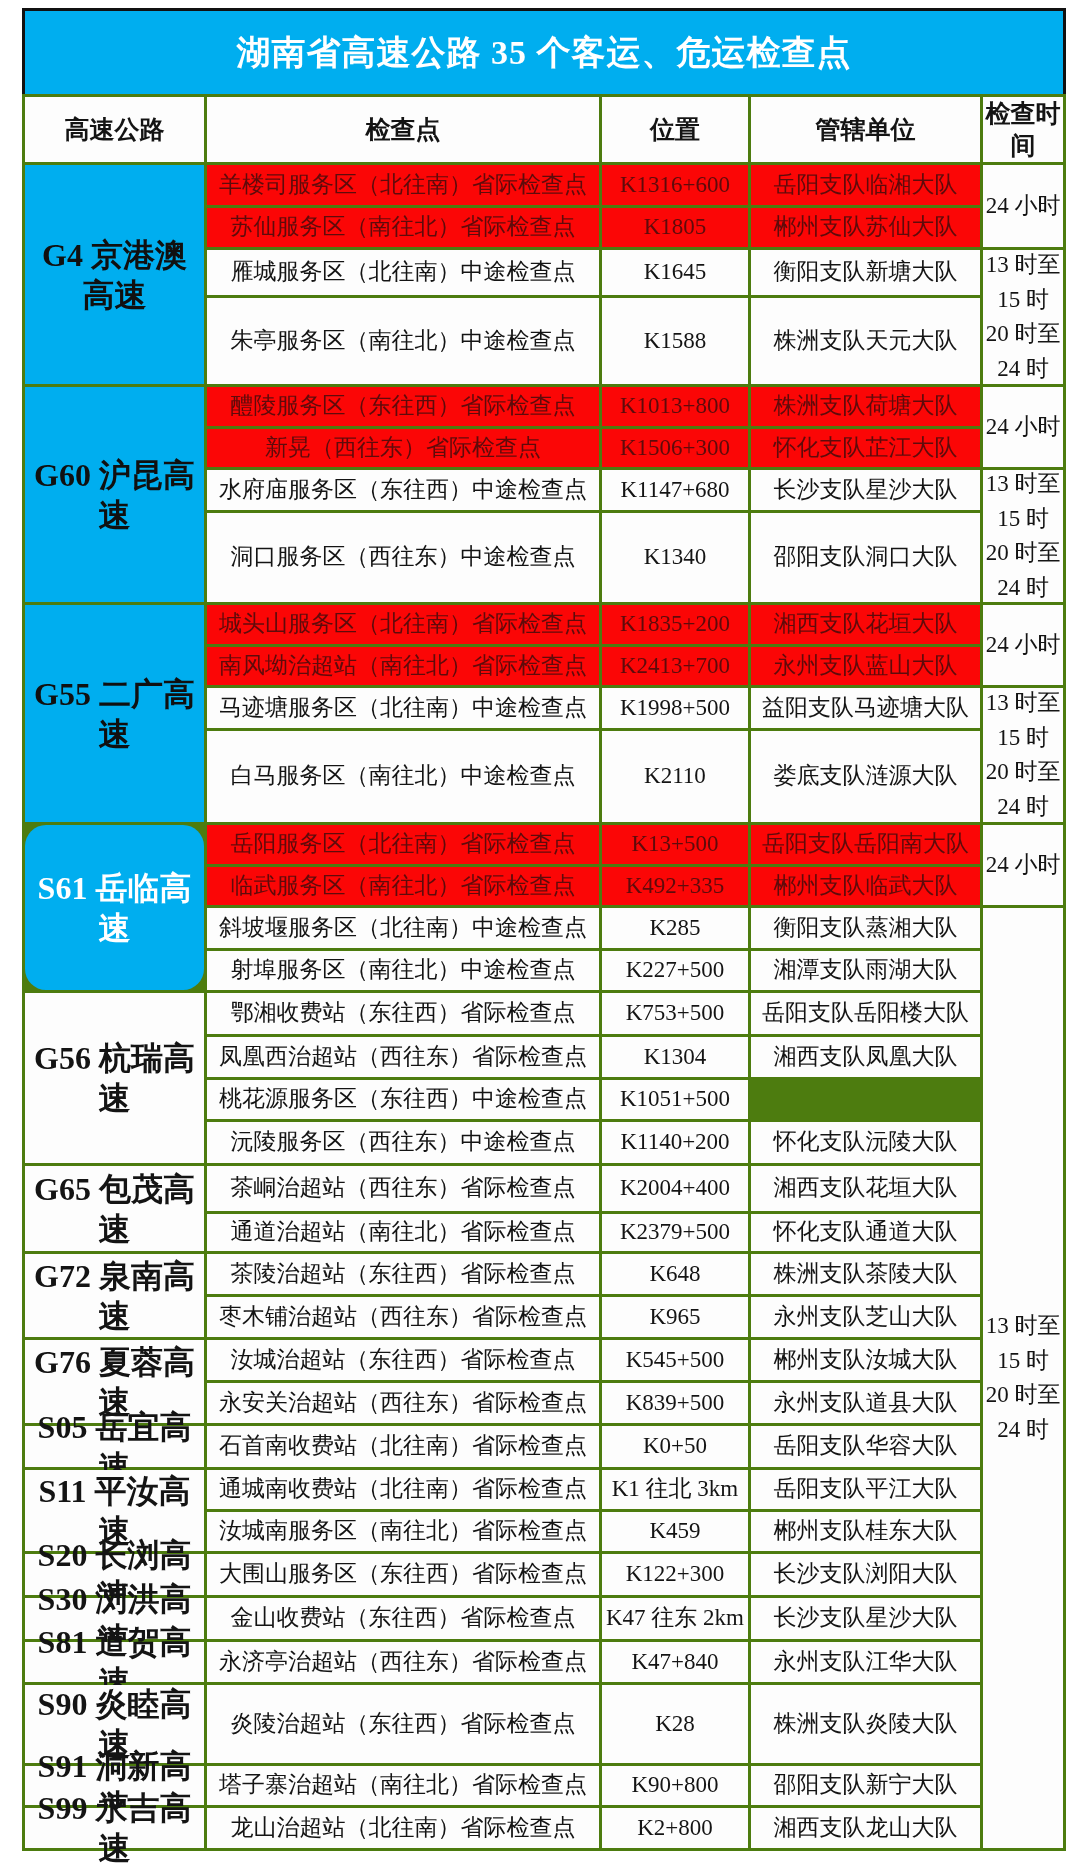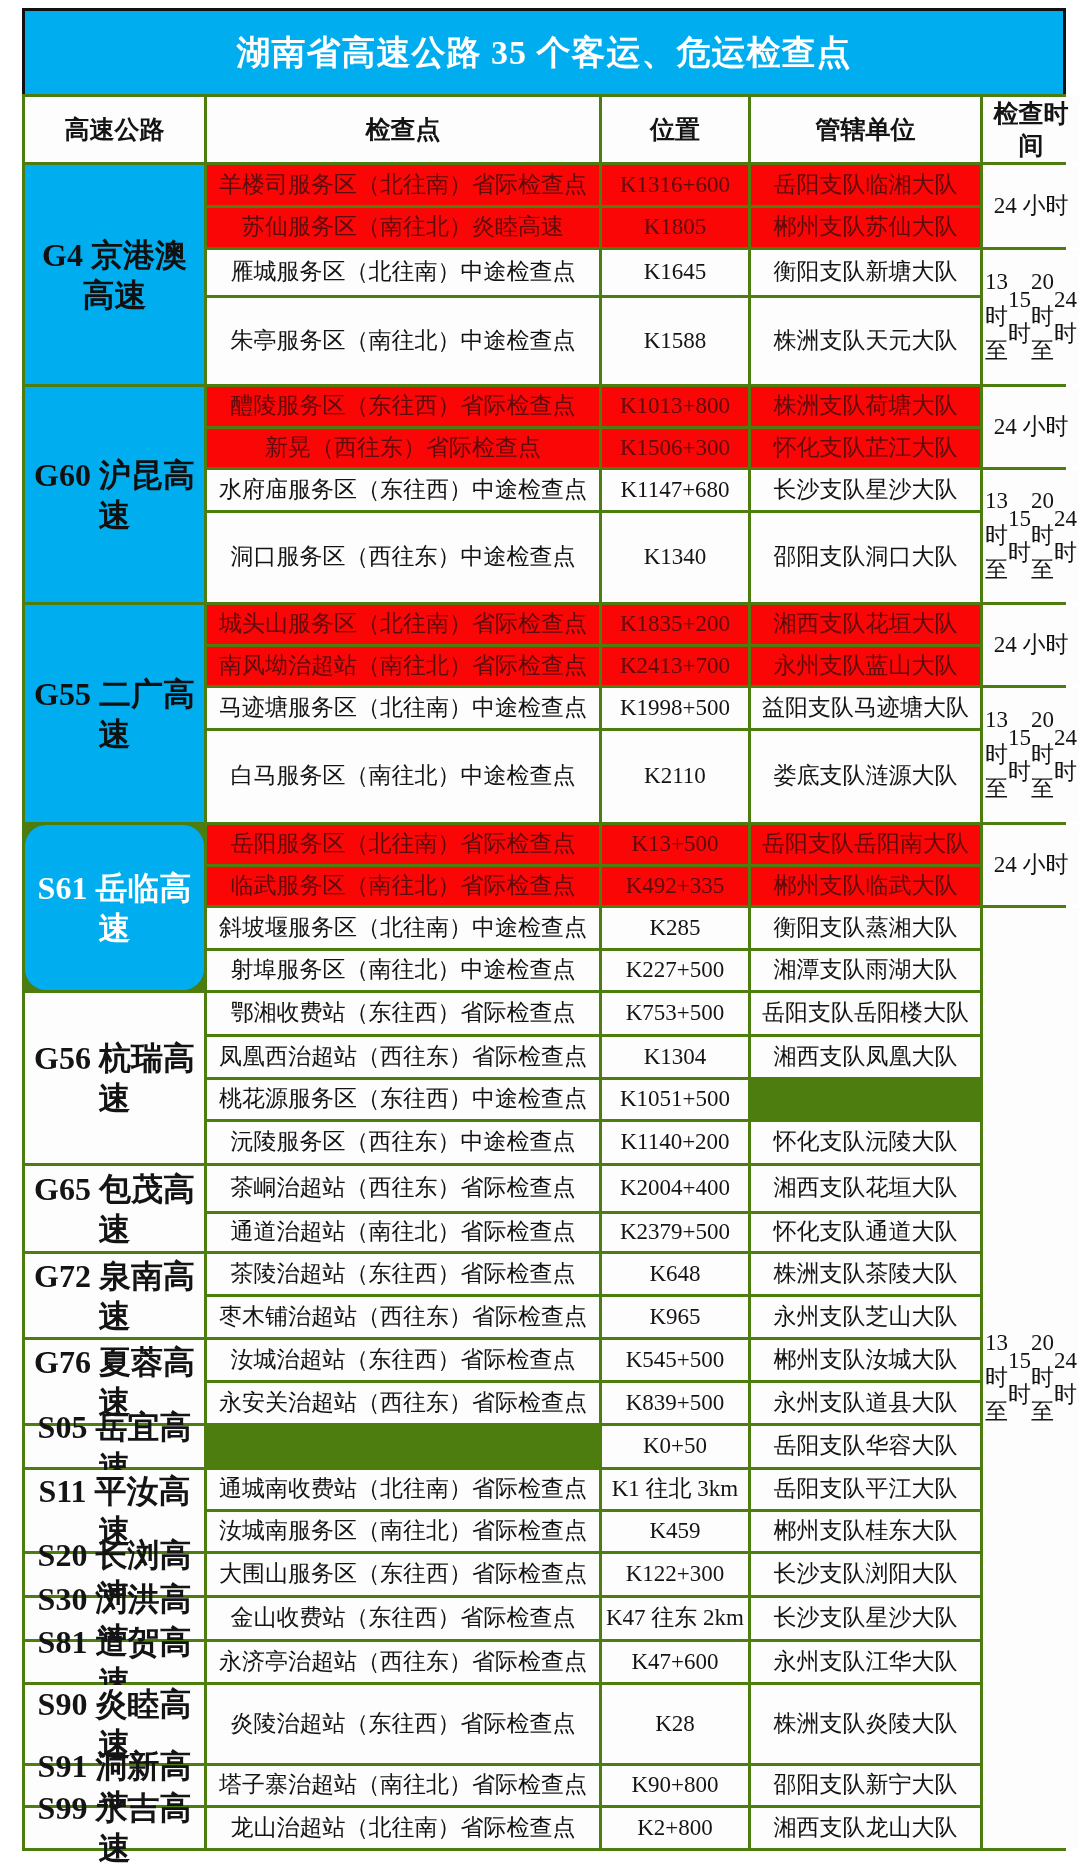--- a/index.html
+++ b/index.html
@@ -19,21 +19,21 @@
     background:#fdfdfd;display:flex;align-items:center;justify-content:center;
     text-align:center;font-size:23px;line-height:1.25;padding:1px 2px;box-sizing:border-box;
   }
   .hdr{font-weight:bold;font-size:25px;flex-direction:column;}
   .hw{font-weight:bold;font-size:32px;}
   .blue{background:#00AEEF;color:#101010;}
   .wtxt{color:#ffffff;border-radius:21px;}
   .red{background:#FB0606;color:#5e0b0b;}
   .loc{font-size:23px;}
   .unit{font-size:23px;}
-  .time{flex-direction:row;font-size:23px;line-height:1.5;}
+  .time{flex-direction:column;font-size:23px;line-height:1.5;}
   .c1{grid-column:1;} .c2{grid-column:2;} .c3{grid-column:3;} .c4{grid-column:4;} .c5{grid-column:5;}
 </style>
 </head>
 <body>
 
 <div class="wrap">
   <div class="titlebar">湖南省高速公路 35 个客运、危运检查点</div>
 
   <div class="tbl">
 
@@ -60,21 +60,21 @@
     <div class="cell hw c1" style="grid-row:32">S30 浏洪高速</div>
     <div class="cell hw c1" style="grid-row:33">S81 道贺高速</div>
     <div class="cell hw c1" style="grid-row:34">S90 炎睦高速</div>
     <div class="cell hw c1" style="grid-row:35">S91 洞新高速</div>
     <div class="cell hw c1" style="grid-row:36">S99 永吉高速</div>
 
     <div class="cell red c2" style="grid-row:2">羊楼司服务区（北往南）省际检查点</div>
     <div class="cell red loc c3" style="grid-row:2">K1316+600</div>
     <div class="cell red unit c4" style="grid-row:2">岳阳支队临湘大队</div>
 
-    <div class="cell red c2" style="grid-row:3">苏仙服务区（南往北）炎睦高速</div>
+    <div class="cell red c2" style="grid-row:3">苏仙服务区（南往北）省际检查点</div>
     <div class="cell red loc c3" style="grid-row:3">K1805</div>
     <div class="cell red unit c4" style="grid-row:3">郴州支队苏仙大队</div>
 
     <div class="cell c2" style="grid-row:4">雁城服务区（北往南）中途检查点</div>
     <div class="cell loc c3" style="grid-row:4">K1645</div>
     <div class="cell unit c4" style="grid-row:4">衡阳支队新塘大队</div>
 
     <div class="cell c2" style="grid-row:5">朱亭服务区（南往北）中途检查点</div>
     <div class="cell loc c3" style="grid-row:5">K1588</div>
     <div class="cell unit c4" style="grid-row:5">株洲支队天元大队</div>
@@ -159,41 +159,42 @@
     <div class="cell unit c4" style="grid-row:25">永州支队芝山大队</div>
 
     <div class="cell c2" style="grid-row:26">汝城治超站（东往西）省际检查点</div>
     <div class="cell loc c3" style="grid-row:26">K545+500</div>
     <div class="cell unit c4" style="grid-row:26">郴州支队汝城大队</div>
 
     <div class="cell c2" style="grid-row:27">永安关治超站（西往东）省际检查点</div>
     <div class="cell loc c3" style="grid-row:27">K839+500</div>
     <div class="cell unit c4" style="grid-row:27">永州支队道县大队</div>
 
+    <div class="cell c2" style="grid-row:28">石首南收费站（北往南）省际检查点</div>
     <div class="cell loc c3" style="grid-row:28">K0+50</div>
     <div class="cell unit c4" style="grid-row:28">岳阳支队华容大队</div>
 
     <div class="cell c2" style="grid-row:29">通城南收费站（北往南）省际检查点</div>
     <div class="cell loc c3" style="grid-row:29">K1 往北 3km</div>
     <div class="cell unit c4" style="grid-row:29">岳阳支队平江大队</div>
 
     <div class="cell c2" style="grid-row:30">汝城南服务区（南往北）省际检查点</div>
     <div class="cell loc c3" style="grid-row:30">K459</div>
     <div class="cell unit c4" style="grid-row:30">郴州支队桂东大队</div>
 
     <div class="cell c2" style="grid-row:31">大围山服务区（东往西）省际检查点</div>
     <div class="cell loc c3" style="grid-row:31">K122+300</div>
     <div class="cell unit c4" style="grid-row:31">长沙支队浏阳大队</div>
 
     <div class="cell c2" style="grid-row:32">金山收费站（东往西）省际检查点</div>
     <div class="cell loc c3" style="grid-row:32">K47 往东 2km</div>
     <div class="cell unit c4" style="grid-row:32">长沙支队星沙大队</div>
 
     <div class="cell c2" style="grid-row:33">永济亭治超站（西往东）省际检查点</div>
-    <div class="cell loc c3" style="grid-row:33">K47+600</div>
+    <div class="cell loc c3" style="grid-row:33">K47+840</div>
     <div class="cell unit c4" style="grid-row:33">永州支队江华大队</div>
 
     <div class="cell c2" style="grid-row:34">炎陵治超站（东往西）省际检查点</div>
     <div class="cell loc c3" style="grid-row:34">K28</div>
     <div class="cell unit c4" style="grid-row:34">株洲支队炎陵大队</div>
 
     <div class="cell c2" style="grid-row:35">塔子寨治超站（南往北）省际检查点</div>
     <div class="cell loc c3" style="grid-row:35">K90+800</div>
     <div class="cell unit c4" style="grid-row:35">邵阳支队新宁大队</div>
 

